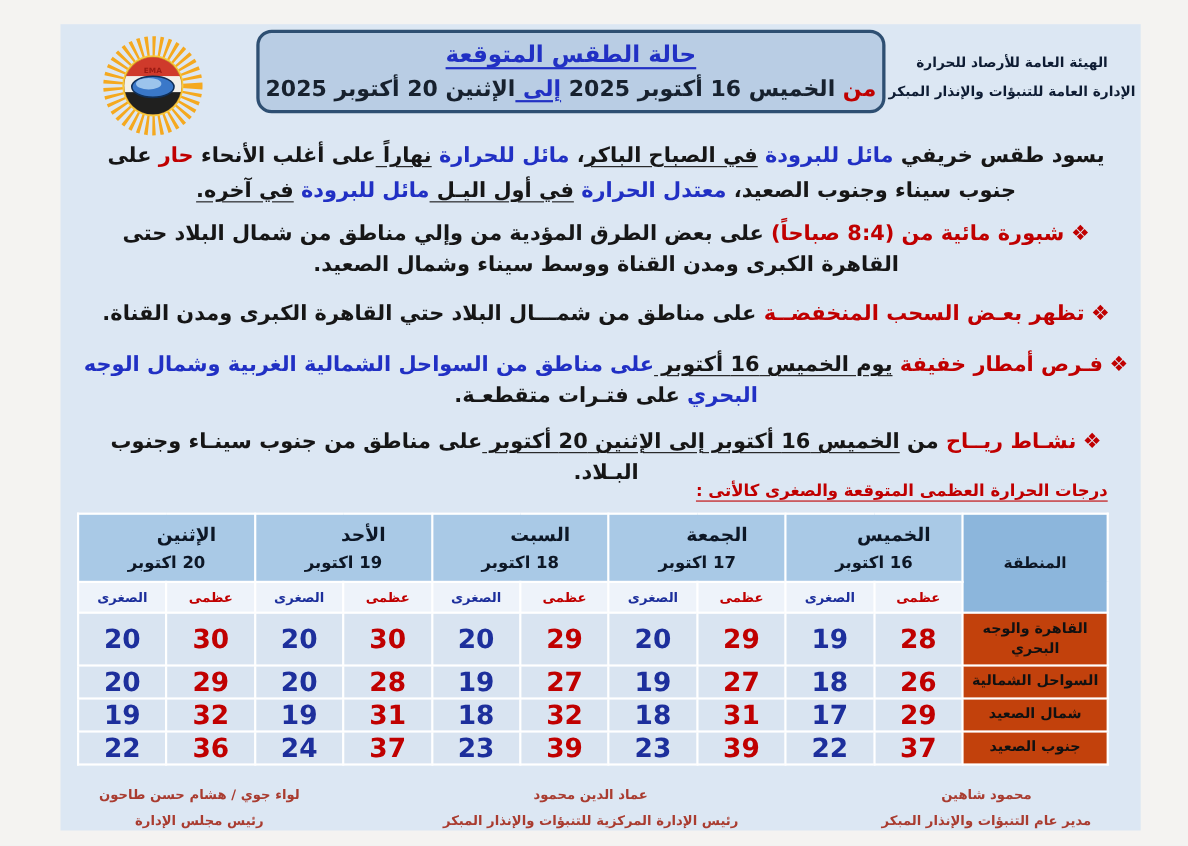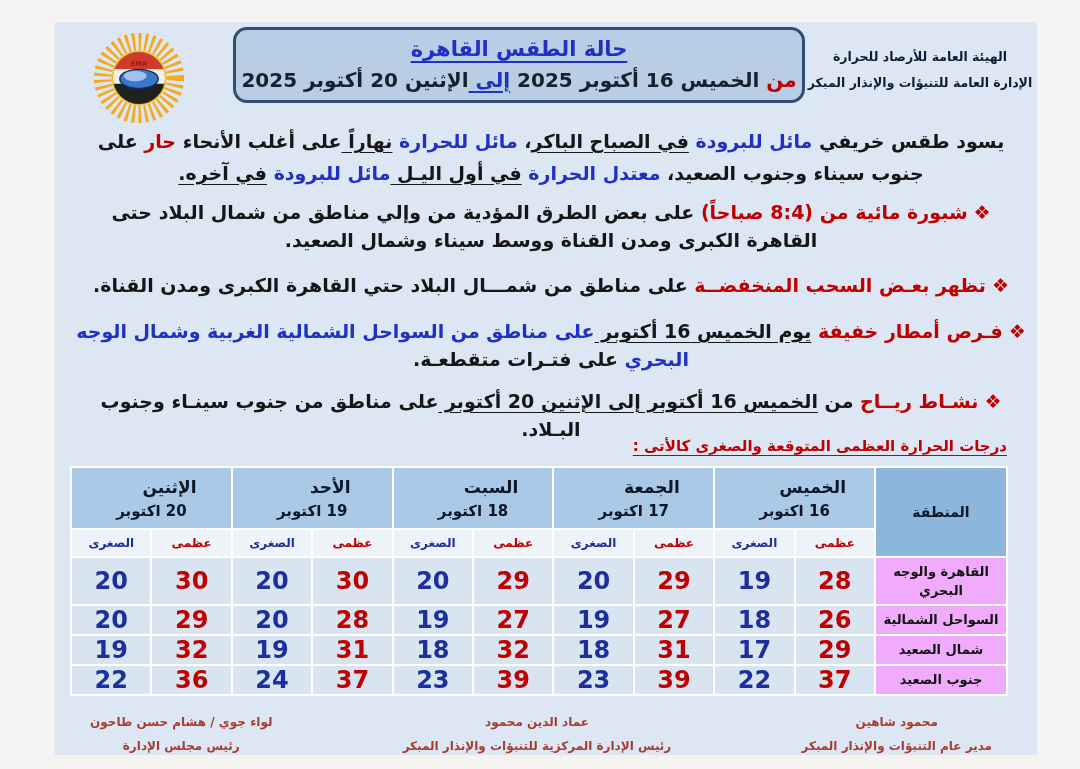--- a/index.html
+++ b/index.html
@@ -58,21 +58,21 @@
   .tbl-wrap { position:absolute; left:17px; top:444px; width:936px; }
   table { width:100%; border-collapse:collapse; table-layout:fixed; border:1px solid #93aecd; }
   th, td { border:2px solid #ffffff; text-align:center; vertical-align:middle; font-weight:700; }
   th.day { background:#a9c9e6; height:62px; color:#0d1726; }
   th.day .dn { font-size:17px;padding-left:36px; }
   th.day .dd { font-size:15px; margin-top:5px; }
   th.region-h { background:#8cb6dc; color:#0d1726; font-size:14px; }
   th.sub { background:#eef3fa; height:28px; font-size:12px; }
   th.sub.mx { color:#c00000; }
   th.sub.mn { color:#1d2f9c; }
-  td.region { background:#f0abfc; color:#111; font-size:13px; line-height:1.5; padding:2px; }
+  td.region { background:#c2410c; color:#111; font-size:13px; line-height:1.5; padding:2px; }
   td.num { background:#d9e4f1; font-size:24px; }
   td.num.mx { color:#c00000; }
   td.num.mn { color:#1d2f9c; }
   tr.r1 td { height:48px; }
   tr.r2 td, tr.r3 td { height:30px; }
   tr.r4 td { height:17px; }
   
   .footer {
     position:absolute; top:688px; left:35px; right:45px;
     display:flex; justify-content:space-between;
@@ -95,21 +95,21 @@
       <rect x="22" y="22" width="56" height="19" fill="#cf3a2b"></rect>
       <rect x="22" y="41" width="56" height="15" fill="#f2f0ea"></rect>
       <rect x="22" y="56" width="56" height="22" fill="#20201f"></rect>
     </g>
     <ellipse cx="50" cy="51" rx="20" ry="10" fill="#3a78c9" stroke="#0f2f58" stroke-width="1.5"></ellipse>
     <ellipse cx="46" cy="48" rx="12" ry="5.5" fill="#9cc4ec"></ellipse>
     <text x="50" y="38" font-size="7" font-weight="bold" fill="#9b1a12" text-anchor="middle">EMA</text>
   </svg>
 
   <div class="title-box">
-    <div class="title-line">حالة الطقس القاهرة</div>
+    <div class="title-line">حالة الطقس المتوقعة</div>
     <div class="date-line"><span class="red">من </span><span>الخميس 16 أكتوبر 2025 </span><span class="blue">إلى </span><span>الإثنين 20 أكتوبر 2025</span></div>
   </div>
 
   <div class="org">
     <div>الهيئة العامة للأرصاد للحرارة</div>
     <div>الإدارة العامة للتنبؤات والإنذار المبكر</div>
   </div>
 
   <div class="para"><span class="k">يسود طقس خريفي </span><span class="bl">مائل للبرودة </span><span class="ku">في الصباح الباكر</span><span class="k">، </span><span class="bl">مائل للحرارة </span><span class="ku">نهاراً </span><span class="k">على أغلب الأنحاء </span><span class="r">حار </span><span class="k">على جنوب سيناء وجنوب الصعيد، </span><span class="bl">معتدل الحرارة </span><span class="ku">في أول اليـل </span><span class="bl">مائل للبرودة </span><span class="ku">في آخره.</span></div>
 

